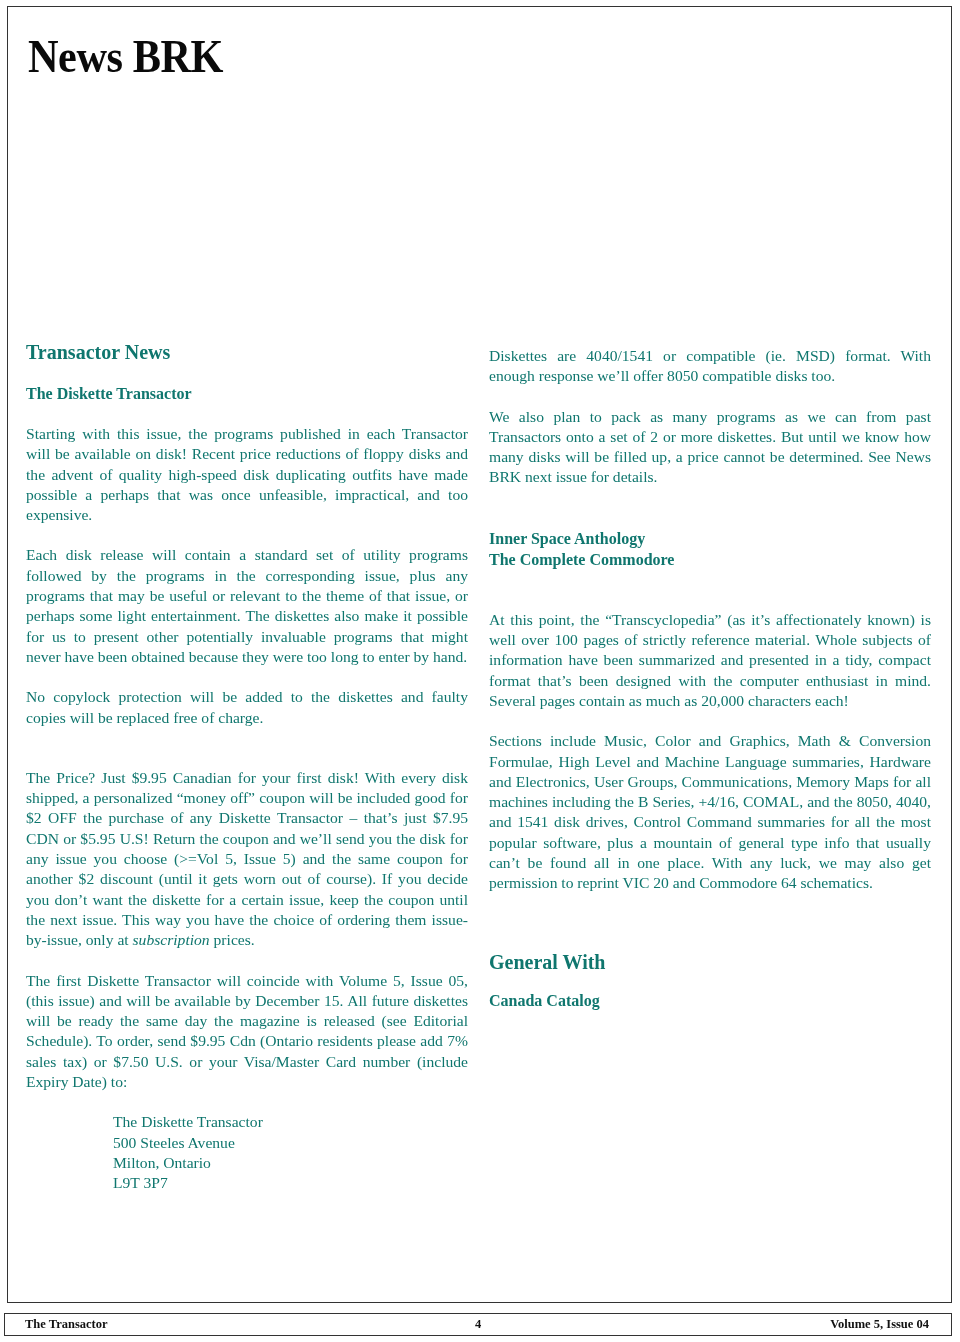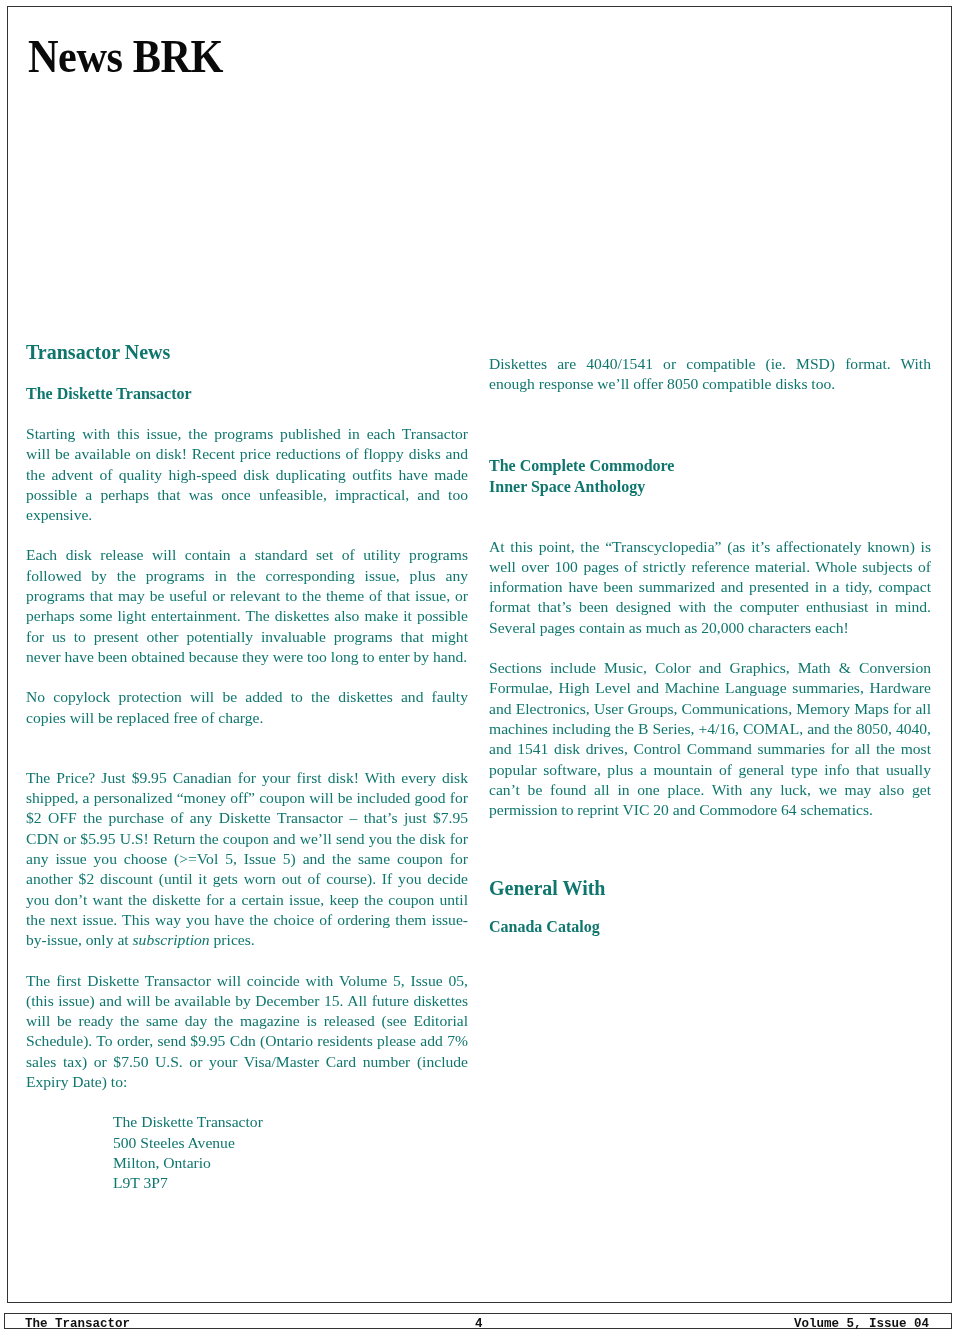--- a/index.html
+++ b/index.html
@@ -13,36 +13,36 @@
     font-family: "Liberation Serif", serif; font-weight: bold;
     font-size: 46px; letter-spacing: -0.5px; color: #0a0a0a;
     transform: scaleX(0.92); transform-origin: left top;
   }
   .col {
     position: absolute; top: 340px; width: 442px;
     font-family: "Liberation Serif", serif; font-size: 15.6px; line-height: 20.3px;
     color: #0f766e;
   }
   .col-left { left: 26px; }
-  .col-right { left: 489px; margin-top: 8px; }
+  .col-right { left: 489px; }
   .section-heading {
     font-family: "Liberation Serif", serif; font-weight: bold; font-size: 20px;
     margin: 0; line-height: 24px;
   }
   .sub-heading {
     font-family: "Liberation Serif", serif; font-weight: bold; font-size: 16px;
     margin: 0; line-height: 21px;
   }
   p { margin: 0; text-align: justify; }
   .address { margin-left: 87px; text-align: left; }
   .address div { line-height: 20.3px; }
   .footer-bar {
-    position: absolute; left: 4px; top: 1313px; width: 948px; height: 16px;
+    position: absolute; left: 4px; top: 1313px; width: 948px; height: 23px;
     border: 1.5px solid #333; box-sizing: border-box;
-    font-family: Liberation Mono, monospace; font-weight: bold; font-size: 12.5px;
+    font-family: Liberation Serif, serif; font-weight: bold; font-size: 12.5px;
   }
   .footer-left { position: absolute; left: 20px; top: 3px; }
   .footer-center { position: absolute; left: 470px; top: 3px; }
   .footer-right { position: absolute; right: 22px; top: 3px; }
 </style>
 </head>
 <body>
 
 <div class="page-frame"></div>
 
@@ -68,23 +68,24 @@
     <div>The Diskette Transactor</div>
     <div>500 Steeles Avenue</div>
     <div>Milton, Ontario</div>
     <div>L9T 3P7</div>
   </div>
 </div>
 
 <div class="col col-right" style="top:346px">
   <p>Diskettes are 4040/1541 or compatible (ie. MSD) format. With enough response we’ll offer 8050 compatible disks too.</p>
   <div style="height:20px"></div>
+  <p>We also plan to pack as many programs as we can from past Transactors onto a set of 2 or more diskettes. But until we know how many disks will be filled up, a price cannot be determined. See News BRK next issue for details.</p>
   <div style="height:40px"></div>
+  <h3 class="sub-heading">Inner Space Anthology</h3>
   <h3 class="sub-heading">The Complete Commodore</h3>
-  <h3 class="sub-heading">Inner Space Anthology</h3>
   <div style="height:20px"></div>
   <div style="height:20px"></div>
   <p>At this point, the “Transcyclopedia” (as it’s affectionately known) is well over 100 pages of strictly reference material. Whole subjects of information have been summarized and presented in a tidy, compact format that’s been designed with the computer enthusiast in mind. Several pages contain as much as 20,000 characters each!</p>
   <div style="height:20px"></div>
   <p>Sections include Music, Color and Graphics, Math &amp; Conversion Formulae, High Level and Machine Language summaries, Hardware and Electronics, User Groups, Communications, Memory Maps for all machines including the B Series, +4/16, COMAL, and the 8050, 4040, and 1541 disk drives, Control Command summaries for all the most popular software, plus a mountain of general type info that usually can’t be found all in one place. With any luck, we may also get permission to reprint VIC 20 and Commodore 64 schematics.</p>
   <div style="height:20px"></div>
   <div style="height:36px"></div>
   <h2 class="section-heading">General With</h2>
   <div style="height:16px"></div>
   <h3 class="sub-heading">Canada Catalog</h3>

